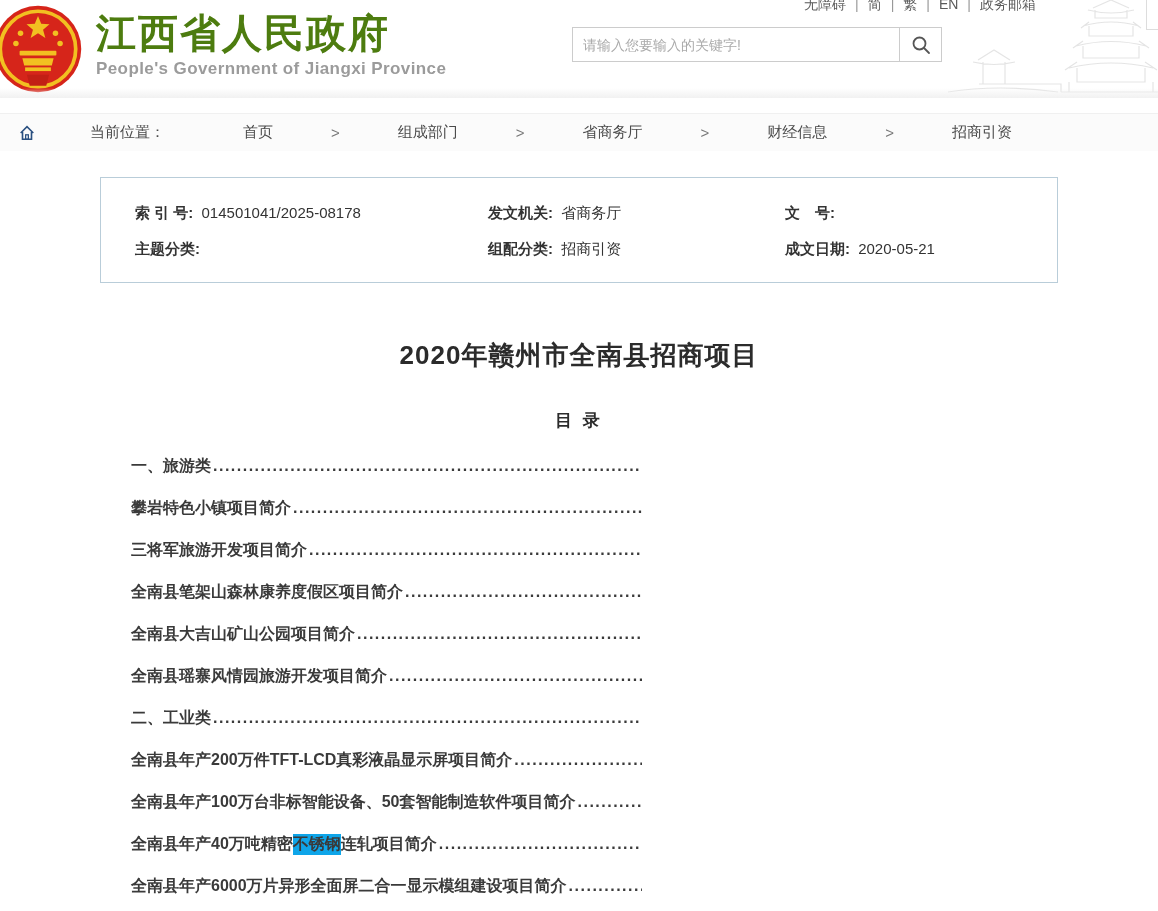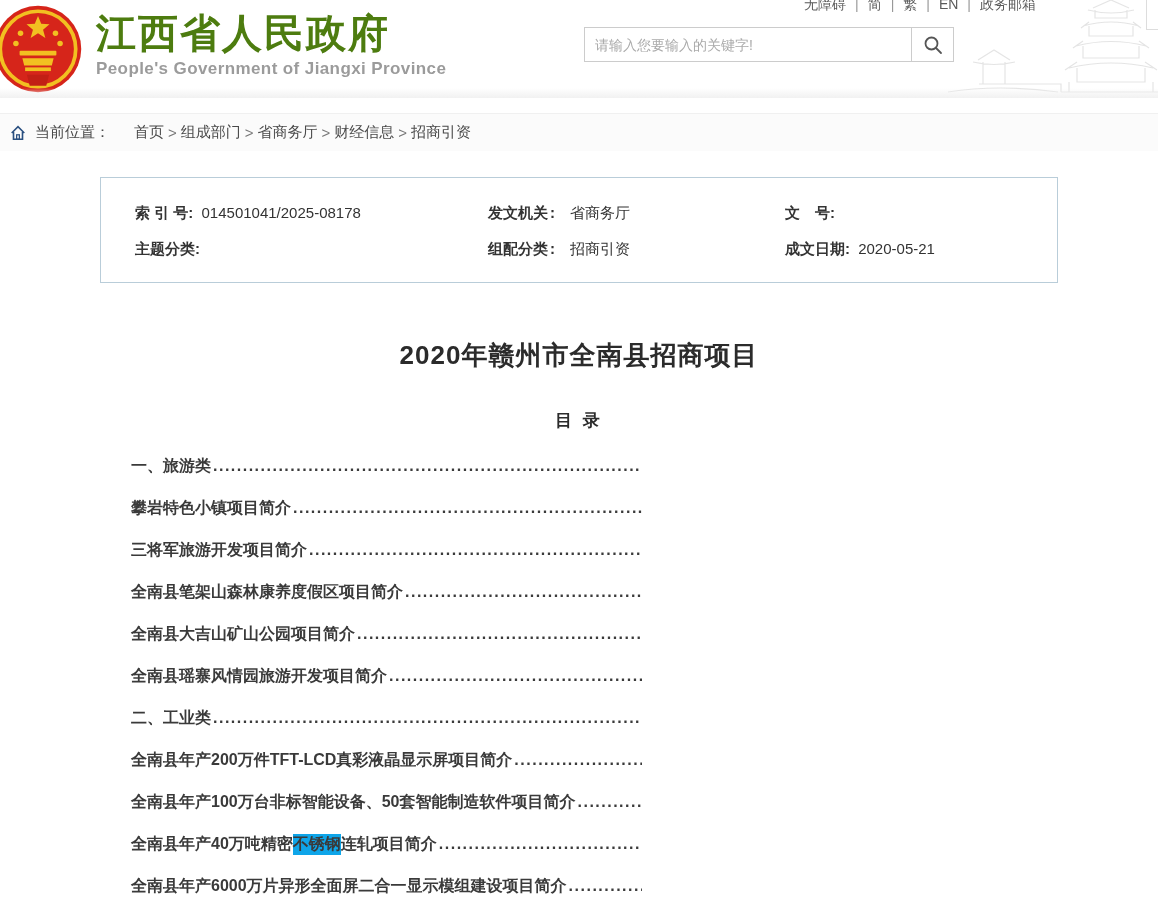--- a/index.html
+++ b/index.html
@@ -11,42 +11,42 @@
   .header::after { content:""; position:absolute; left:0; right:0; bottom:0; height:10px;
     background:linear-gradient(to bottom, rgba(240,240,240,0), #f1f1f1); }
   .emblem { position:absolute; left:-8px; top:3px; width:92px; height:92px; }
   .brand { position:absolute; left:96px; top:11px; cursor:pointer; }
   .brand-title { font-size:40px; font-weight:700; color:#4d7c0f; letter-spacing:2px; line-height:44px; }
   .brand-sub { font-size:17px; font-weight:700; color:#9b9b9b; letter-spacing:0.4px; margin-top:4px; }
   .top-links { position:absolute; top:-4px; right:118px; font-size:14px; color:#5a5a5a; white-space:nowrap; }
   .top-links span { margin:0 4px; }
   .top-links .sep { color:#999; margin:0 5px; }
   .top-links .lnk { cursor:pointer; }
-  .searchbar { position:absolute; left:584px; top:27px; display:flex; }
+  .searchbar { position:absolute; left:572px; top:27px; display:flex; }
   .search-input { width:327px; height:35px; border:1px solid #ccc; border-right:none;
     padding:0 10px; font-size:14px; color:#333; outline:none; background:#fff; }
   .search-input::placeholder { color:#aaa; }
   .search-btn { width:43px; height:35px; border:1px solid #ccc; background:#fff; cursor:pointer;
     display:flex; align-items:center; justify-content:center; }
   .pagoda { position:absolute; right:0; top:0; width:215px; height:98px; opacity:0.55; }
   .corner-box { position:absolute; right:0; top:0; width:12px; height:30px; background:#fff;
     border-left:1px solid #ddd; border-bottom:1px solid #ddd; }
 
   
   .crumb-bar { margin-top:15px; height:38px; background:#fbfbfb; border-top:1px solid #f0f0f0;
-    display:flex; align-items:center; padding-left:9px; font-size:15px; color:#4a4a4a; }
+    display:flex; align-items:center; padding-left:18px; font-size:15px; color:#4a4a4a;gap:46px; }
   .crumb-bar .home-ic { width:18px; height:18px; margin-right:8px; }
   .crumb-label { margin-right:22px; }
-  .crumb-lnk { cursor:pointer; margin:0 2px; }
+  .crumb-lnk { cursor:pointer; margin:0 10px; }
   .crumb-sep { color:#777; margin:0 2px; }
 
   
   .meta-box { width:958px; margin:26px auto 0; border:1px solid #b9cdd9; padding:17px 0 15px 34px; }
   .meta-row { display:flex; height:36px; align-items:center; font-size:15px; }
-  .m-cell1 { width:353px; } .m-cell2 { width:297px;font-family:Liberation Mono, monospace; } .m-cell3 { flex:1; }
+  .m-cell1 { width:353px; } .m-cell2 { width:297px; } .m-cell3 { flex:1; }
   .m-lab { font-weight:700; color:#333; }
   .m-val { color:#333; margin-left:4px; }
 
   
   .doc { width:958px; margin:0 auto; }
   .doc-title { margin-top:55px; text-align:center; font-size:26px; font-weight:700; color:#2b2b2b; letter-spacing:1px; }
   .toc-head { margin-top:36px; text-align:center; font-size:17px; font-weight:700; color:#2b2b2b; letter-spacing:3px; }
   .toc { margin:24px 0 0 31px; width:511px; }
   .toc-line { display:flex; align-items:baseline; height:18px; margin-bottom:24px;
     font-size:16px; font-weight:700; color:#3a3a3a; white-space:nowrap; }

